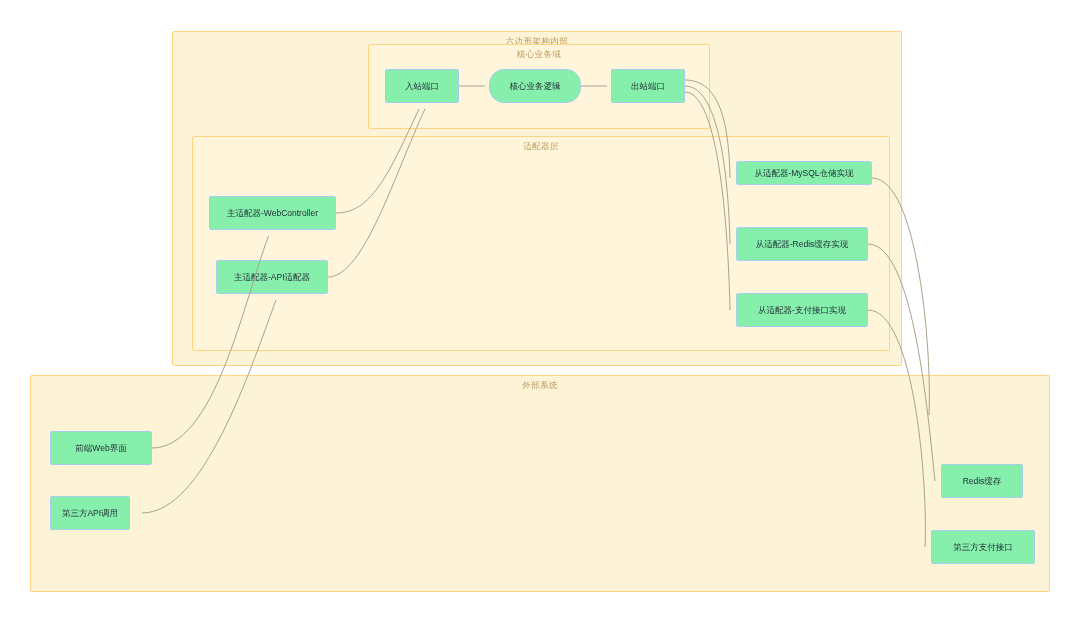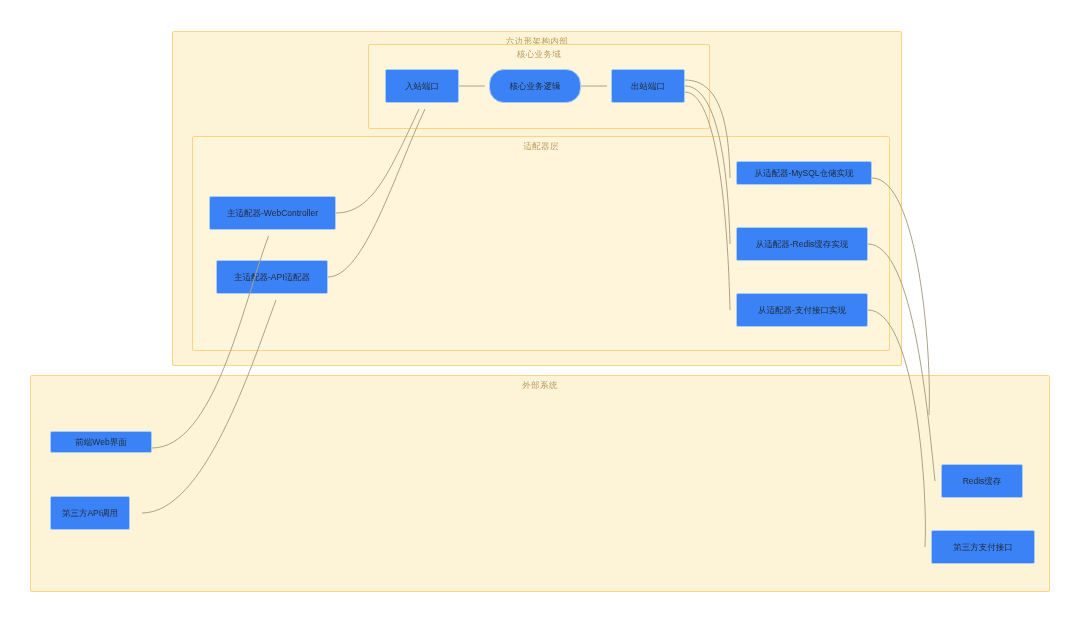--- a/index.html
+++ b/index.html
@@ -5,21 +5,21 @@
   html,body{margin:0;padding:0;background:#ffffff;}
   body{width:1080px;height:619px;position:relative;overflow:hidden;
        font-family:"Liberation Sans","DejaVu Sans",sans-serif;}
   #canvas{position:absolute;left:0;top:0;width:1080px;height:619px;}
   .cluster{position:absolute;box-sizing:border-box;border:1px solid #ffd480;
            background:#fff5da;border-radius:2px;}
   .cluster.outer{background:#fdf3d7;}
   .cluster-label{position:absolute;left:0;right:0;text-align:center;
                  font-size:8.5px;color:#b89b5e;letter-spacing:.4px;
                  white-space:nowrap;}
-  .node{position:absolute;box-sizing:border-box;background:#3b82f6;
+  .node{position:absolute;box-sizing:border-box;background:#86efac;
         border:1px solid #a8cdf0;border-radius:2px;display:flex;
         align-items:center;justify-content:center;text-align:center;
         font-size:8.5px;color:#1f2933;line-height:1.25;padding:0 4px;}
   svg#edges{position:absolute;left:0;top:0;width:1080px;height:619px;
             pointer-events:none;overflow:visible;}
   svg#edges path{fill:none;stroke:#b3a municipal;}
   .edge{fill:none;stroke:#aaa289;stroke-width:1;}
 </style>
 </head>
 <body>
@@ -54,21 +54,21 @@
     </div>
     <div class="node" style="left: 736px; top: 161px; width: 136px; height: 24px;">
       <span>从适配器-MySQL仓储实现</span>
     </div>
     <div class="node" style="left: 736px; top: 227px; width: 132px; height: 34px;">
       <span>从适配器-Redis缓存实现</span>
     </div>
     <div class="node" style="left: 736px; top: 293px; width: 132px; height: 34px;">
       <span>从适配器-支付接口实现</span>
     </div>
-    <div class="node" style="left: 50px; top: 431px; width: 102px; height: 22px;">
+    <div class="node" style="left: 50px; top: 431px; width: 102px; height: 34px;">
       <span>前端Web界面</span>
     </div>
     <div class="node" style="left: 50px; top: 496px; width: 80px; height: 34px;">
       <span>第三方API调用</span>
     </div>
     <div class="node" style="left: 941px; top: 464px; width: 82px; height: 34px;">
       <span>Redis缓存</span>
     </div>
     <div class="node" style="left: 931px; top: 530px; width: 104px; height: 34px;">
       <span>第三方支付接口</span>

